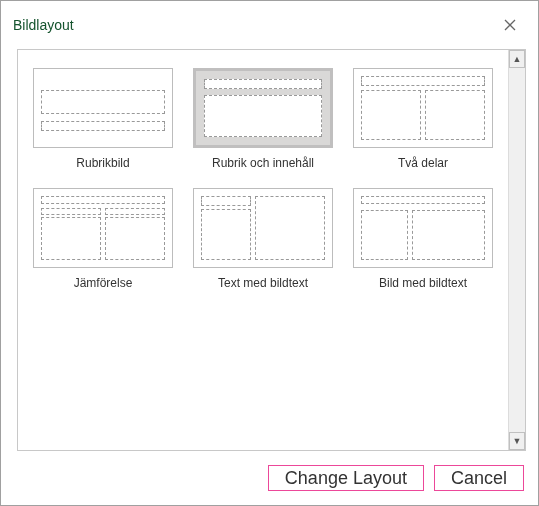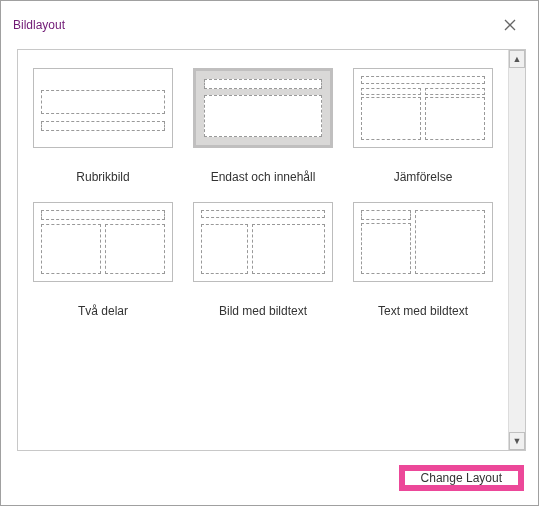--- a/index.html
+++ b/index.html
@@ -1,35 +1,35 @@
 <!DOCTYPE html>
 <html><head>
 <meta charset="utf-8">
 <style>
 *{box-sizing:border-box;margin:0;padding:0;font-family:"Segoe UI",Arial,sans-serif}
 body{background:#fff;width:539px;height:506px;overflow:hidden}
 .dialog{width:539px;height:506px;border:1px solid #a0a0a0;background:#fff;box-shadow:2px 2px 4px rgba(0,0,0,.2);display:flex;flex-direction:column}
 .titlebar{display:flex;justify-content:space-between;align-items:center;padding:8px 12px}
-.title{font-size:12px;color:#701a75}
+.title{font-size:14px;color:#14532d}
 .close-btn{width:32px;height:32px;display:flex;align-items:center;justify-content:center;cursor:pointer;color:#666}
 .close-btn svg{width:12px;height:12px}
 .content-wrap{flex:1;display:flex;margin:0 12px 0 16px;border:1px solid #c8c8c8;border-right:none;overflow:hidden}
 .scroll-area{flex:1;padding:14px 8px 8px 8px;overflow:hidden}
 .scrollbar{width:18px;background:#f0f0f0;border-left:1px solid #dcdcdc;border-right:1px solid #c8c8c8;display:flex;flex-direction:column}
 .scroll-btn{height:18px;background:#f0f0f0;border:1px solid #c0c0c0;display:flex;align-items:center;justify-content:center;cursor:pointer;font-size:9px;color:#555}
 .scroll-track{flex:1}
 .grid{display:grid;grid-template-columns:repeat(3,1fr);gap:2px 6px}
 .cell{display:flex;flex-direction:column;align-items:center;padding:4px;cursor:pointer}
 .cell.selected .thumb{outline:3px solid #c0bfbf;outline-offset:-3px;background:#d9d8d7}
 .thumb{width:140px;height:80px;border:1px solid #bcbcbc;background:#fff;padding:7px;display:flex;flex-direction:column;gap:4px}
 .cell.selected .thumb{padding:10px}
-.label{font-size:12px;color:#333;text-align:center;margin-top:22px;margin-bottom:8px}
+.label{font-size:12px;color:#333;text-align:center;margin-top:8px;margin-bottom:8px}
 .ph{border:1px dashed #999;background:#fff}
 .footer{display:flex;justify-content:flex-end;gap:10px;padding:14px 14px}
-.btn{height:26px;padding:0 16px;font-size:12px;color:#333;background:#fff;border:6px solid #ec4899;cursor:pointer;min-width:80px}
+.btn{height:26px;padding:0 16px;font-size:18px;color:#333;background:#fff;border:1px solid #ec4899;cursor:pointer;min-width:80px}
 
 .t-titleslide .ph.a{height:24px;margin-top:14px}
 .t-titleslide .ph.b{height:10px;margin-top:3px}
 .t-content .ph.a{height:10px}
 .t-content .ph.b{flex:1;margin-top:2px}
 .t-section .ph.a{height:14px;margin-top:18px}
 .t-section .ph.b{height:10px;margin-top:2px}
 .t-two .row{display:flex;gap:4px;flex:1}
 .t-two .ph.a{height:10px}
 .t-two .ph.c{flex:1}
@@ -70,75 +70,76 @@
               <div class="ph a"></div>
               <div class="ph b"></div>
             </div>
             <div class="label">Rubrikbild</div>
           </div>
           <div class="cell selected">
             <div class="thumb t-content">
               <div class="ph a"></div>
               <div class="ph b"></div>
             </div>
-            <div class="label">Endast och innehåll</div>
+            <div class="label">Rubrik och innehåll</div>
+          </div>
+          <div class="cell">
+            <div class="thumb t-two">
+              <div class="ph a"></div>
+              <div class="row">
+                <div class="ph c"></div>
+                <div class="ph c"></div>
+              </div>
+            </div>
+            <div class="label">Två delar</div>
           </div>
           <div class="cell">
             <div class="thumb t-comp">
               <div class="ph a"></div>
               <div class="row">
                 <div class="col">
                   <div class="ph s"></div>
                   <div class="ph c"></div>
                 </div>
                 <div class="col">
                   <div class="ph s"></div>
                   <div class="ph c"></div>
                 </div>
               </div>
             </div>
             <div class="label">Jämförelse</div>
           </div>
           <div class="cell">
-            <div class="thumb t-two">
-              <div class="ph a"></div>
+            <div class="thumb t-cap">
               <div class="row">
-                <div class="ph c"></div>
-                <div class="ph c"></div>
+                <div class="left">
+                  <div class="ph s"></div>
+                  <div class="ph t"></div>
+                </div>
+                <div class="ph big"></div>
               </div>
             </div>
-            <div class="label">Två delar</div>
+            <div class="label">Text med bildtext</div>
           </div>
           <div class="cell">
             <div class="thumb t-pcap">
               <div class="ph a"></div>
               <div class="row">
                 <div class="ph t"></div>
                 <div class="ph big"></div>
               </div>
             </div>
             <div class="label">Bild med bildtext</div>
-          </div>
-          <div class="cell">
-            <div class="thumb t-cap">
-              <div class="row">
-                <div class="left">
-                  <div class="ph s"></div>
-                  <div class="ph t"></div>
-                </div>
-                <div class="ph big"></div>
-              </div>
-            </div>
-            <div class="label">Text med bildtext</div>
           </div>
         </div>
     </div>
     <div class="scrollbar">
       <div class="scroll-btn">▲</div>
       <div class="scroll-track"></div>
       <div class="scroll-btn">▼</div>
     </div>
   </div>
 
   <div class="footer">
     <button class="btn">Change Layout</button>
+    <button class="btn">Cancel</button>
   </div>
 </div>
 
 </body></html>

